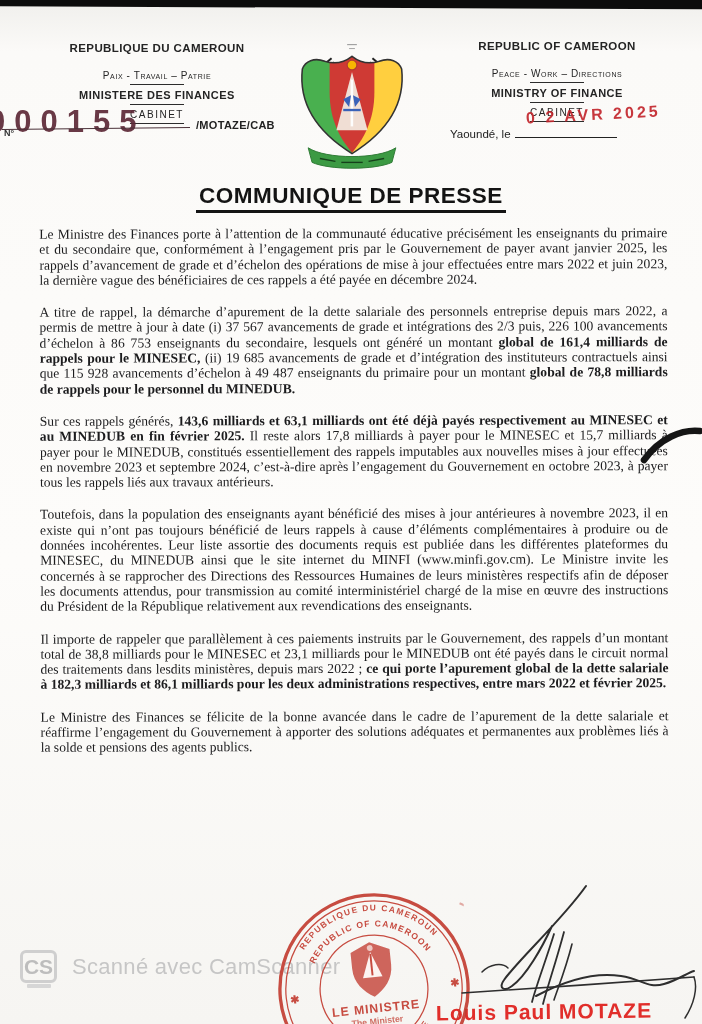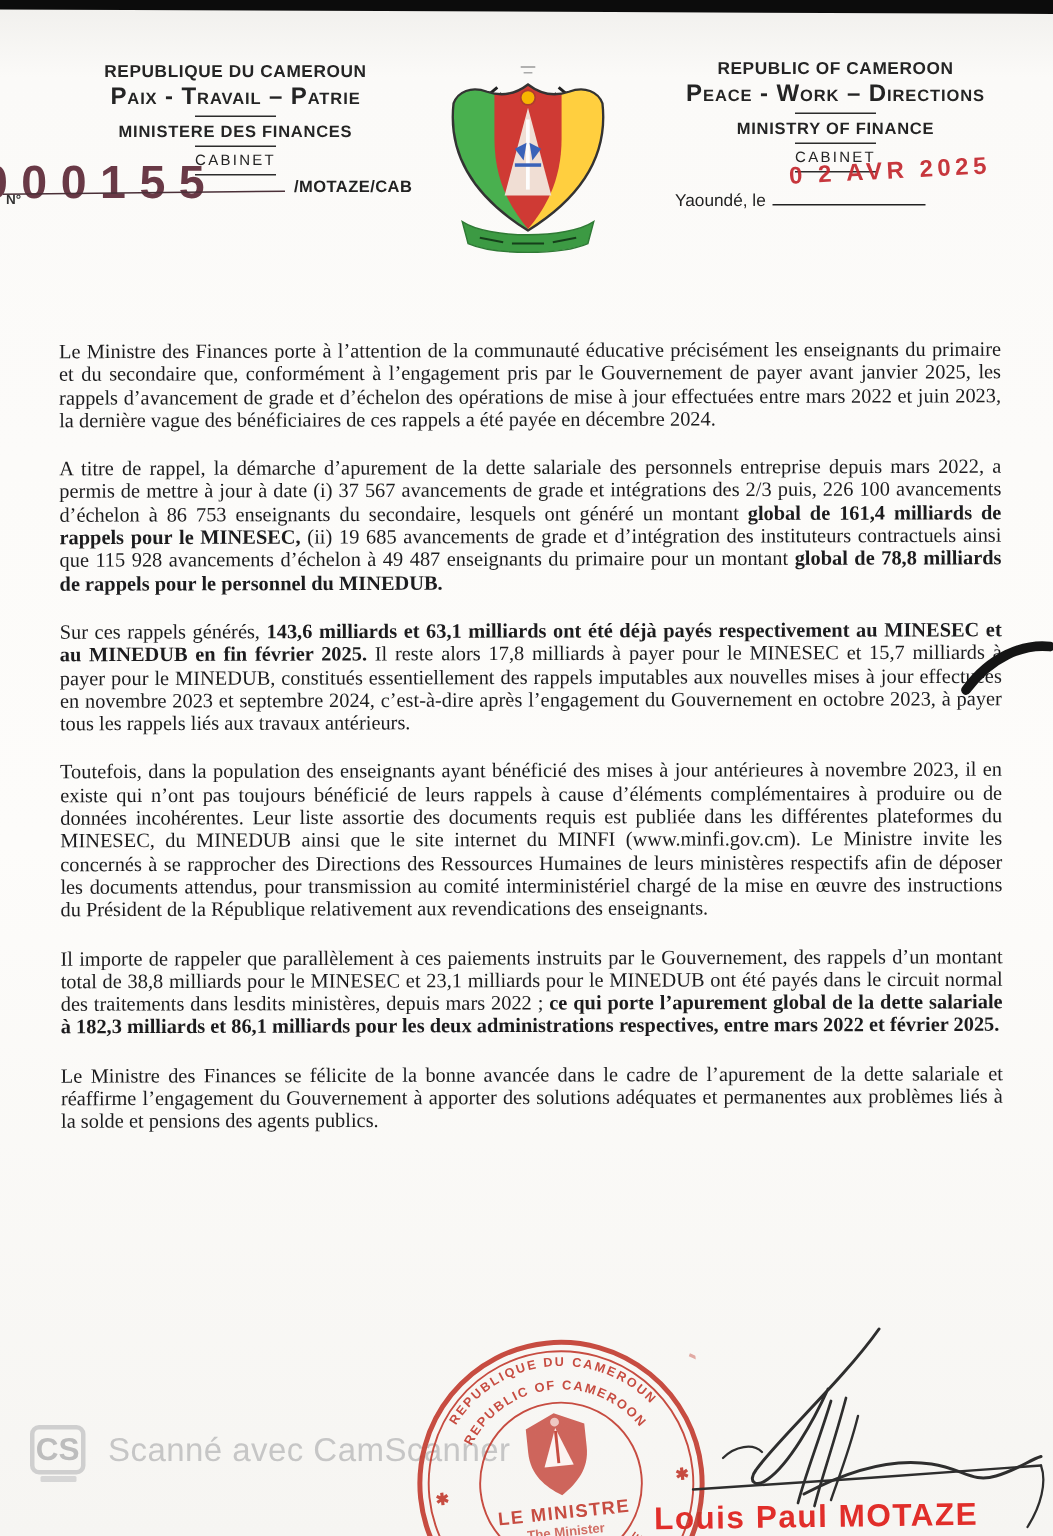--- a/index.html
+++ b/index.html
@@ -15,21 +15,21 @@
   }
   .top-bar {
     position:absolute; left:-6px; top:-3px; width:115%; height:11px;
     background:#0c0c0c; transform:rotate(0.25deg); z-index:5;
   }
   
   .hdr-block { position:absolute; text-align:center; font-family:"Liberation Sans",sans-serif; color:#242424; }
   .hdr-left  { left:52px;  top:42px; width:210px; }
   .hdr-right { left:444px; top:40px; width:226px; }
   .hdr-country { font-size:11.5px; font-weight:bold; letter-spacing:.4px; }
-  .hdr-motto   { font-size:16px; font-weight:bold; font-variant:small-caps; letter-spacing:.6px; margin-top:2px; }
+  .hdr-motto   { font-size:10px; font-weight:normal; font-variant:small-caps; letter-spacing:.6px; margin-top:16px; }
   .hdr-line    { font-size:11px; font-weight:bold; letter-spacing:.5px; }
   .hdr-office  { font-size:10px; font-weight:normal; letter-spacing:1.5px; }
   .divider { width:54px; border-top:1.6px solid #2c2c2c; margin:3px auto 4px auto; }
   .emblem-wrap { position:absolute; left:279px; top:38px; width:146px; height:132px; }
 
   
   .ref-wrap { position:absolute; left:-12px; top:104px; width:260px; height:46px; z-index:2; }
   .ref-number {
     font-family:"Liberation Sans",sans-serif; font-weight:bold;
     font-size:31px; letter-spacing:9px; color:#5d2937; opacity:.92;
@@ -161,20 +161,23 @@
     <span class="ref-no">N°</span>
     <span class="ref-suffix">/MOTAZE/CAB</span>
   </div>
 
   <div class="date-wrap">
     <span class="date-label">Yaoundé, le</span>
     <span class="date-rule"></span>
     <span class="date-stamp">0 2 AVR 2025</span>
   </div>
 
+  <div class="title-row">
+    <span class="doc-title">COMMUNIQUE DE PRESSE</span>
+  </div>
 
   <div class="doc-body">
     <p><span>Le Ministre des Finances porte à l’attention de la communauté éducative précisément les enseignants du primaire et du secondaire que, conformément à l’engagement pris par le Gouvernement de payer avant janvier 2025, les rappels d’avancement de grade et d’échelon des opérations de mise à jour effectuées entre mars 2022 et juin 2023, la dernière vague des bénéficiaires de ces rappels a été payée en décembre 2024.</span></p>
     <p><span>A titre de rappel, la démarche d’apurement de la dette salariale des personnels entreprise depuis mars 2022, a permis de mettre à jour à date (i) 37&nbsp;567 avancements de grade et intégrations des 2/3 puis, 226&nbsp;100 avancements d’échelon à 86&nbsp;753 enseignants du secondaire, lesquels ont généré un montant </span><b>global de 161,4 milliards de rappels pour le MINESEC,</b><span> (ii) 19&nbsp;685 avancements de grade et d’intégration des instituteurs contractuels ainsi que 115&nbsp;928 avancements d’échelon à 49&nbsp;487 enseignants du primaire pour un montant </span><b>global de 78,8 milliards de rappels pour le personnel du MINEDUB.</b></p>
     <p><span>Sur ces rappels générés, </span><b>143,6 milliards et 63,1 milliards ont été déjà payés respectivement au MINESEC et au MINEDUB en fin février 2025.</b><span> Il reste alors 17,8 milliards à payer pour le MINESEC et 15,7 milliards à payer pour le MINEDUB, constitués essentiellement des rappels imputables aux nouvelles mises à jour effectuées en novembre 2023 et septembre 2024, c’est-à-dire après l’engagement du Gouvernement en octobre 2023, à payer tous les rappels liés aux travaux antérieurs.</span></p>
     <p><span>Toutefois, dans la population des enseignants ayant bénéficié des mises à jour antérieures à novembre 2023, il en existe qui n’ont pas toujours bénéficié de leurs rappels à cause d’éléments complémentaires à produire ou de données incohérentes. Leur liste assortie des documents requis est publiée dans les différentes plateformes du MINESEC, du MINEDUB ainsi que le site internet du MINFI (www.minfi.gov.cm). Le Ministre invite les concernés à se rapprocher des Directions des Ressources Humaines de leurs ministères respectifs afin de déposer les documents attendus, pour transmission au comité interministériel chargé de la mise en œuvre des instructions du Président de la République relativement aux revendications des enseignants.</span></p>
     <p><span>Il importe de rappeler que parallèlement à ces paiements instruits par le Gouvernement, des rappels d’un montant total de 38,8 milliards pour le MINESEC et 23,1 milliards pour le MINEDUB ont été payés dans le circuit normal des traitements dans lesdits ministères, depuis mars 2022&nbsp;; </span><b>ce qui porte l’apurement global de la dette salariale à 182,3 milliards et 86,1 milliards pour les deux administrations respectives, entre mars 2022 et février 2025.</b></p>
     <p><span>Le Ministre des Finances se félicite de la bonne avancée dans le cadre de l’apurement de la dette salariale et réaffirme l’engagement du Gouvernement à apporter des solutions adéquates et permanentes aux problèmes liés à la solde et pensions des agents publics.</span></p>
   </div>
 

